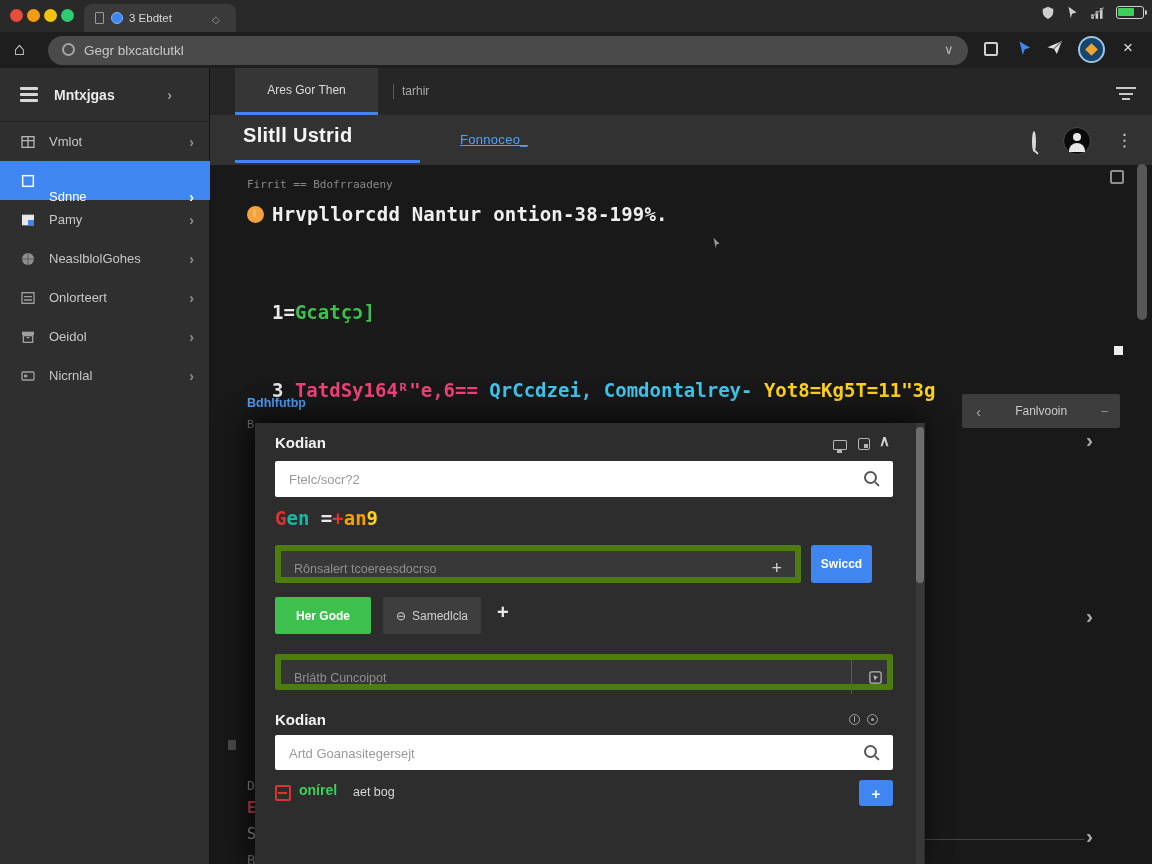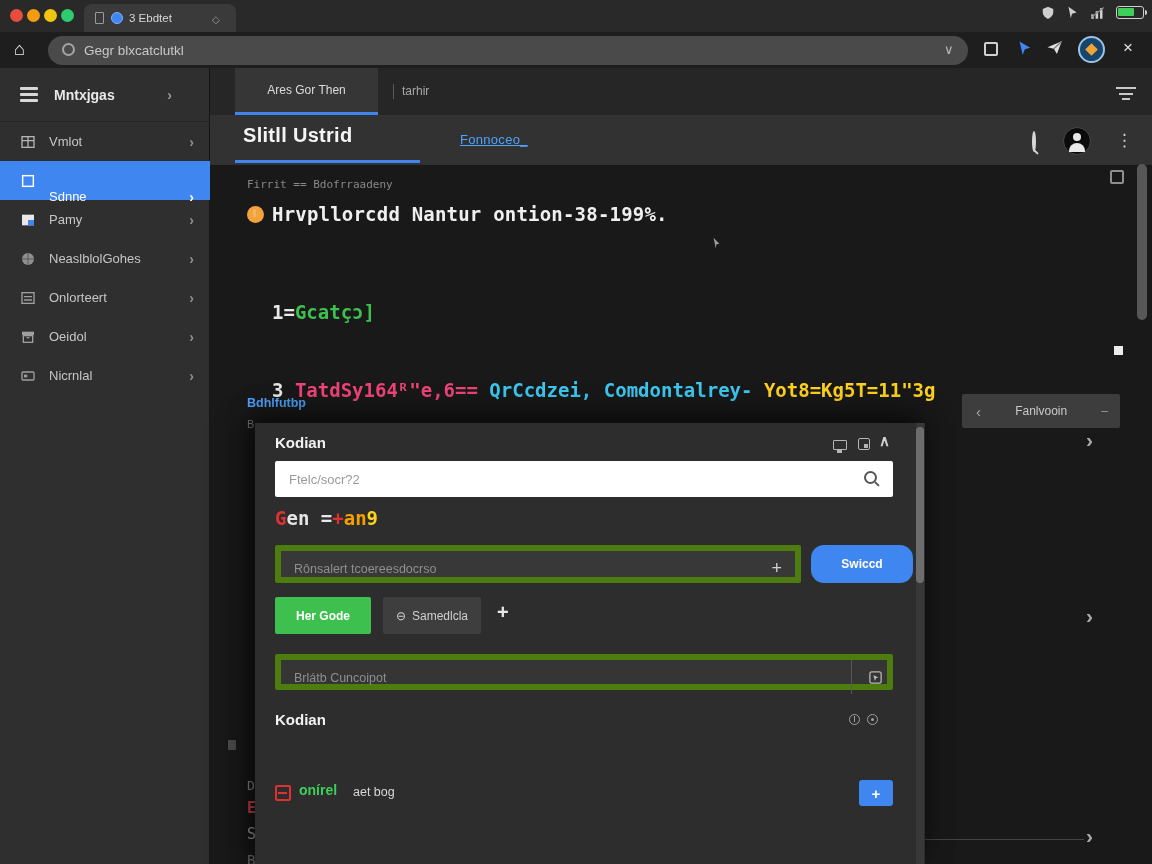--- a/index.html
+++ b/index.html
@@ -122,21 +122,21 @@
   .m-search input::placeholder { color:#9a9a9a; }
   .m-search .mag { position:absolute; right:16px; top:10px; border-color:#555; }
   .m-search .mag::after { background:#555; }
   .m-expr { left:20px; top:84px; font-size:19px; font-weight:bold; white-space:pre; }
   .m-field1 { left:20px; top:122px; width:526px; height:38px; background:#383838; border:6px solid #4d7c0f; border-radius:2px; }
   .m-field1 input, .m-field2 input { position:absolute; left:13px; top:7px; width:430px; height:22px; background:transparent;
     border:none; outline:none; font-size:12.5px; color:#cfcfcf; font-family:"Liberation Sans",sans-serif; }
   .m-field1 input::placeholder, .m-field2 input::placeholder { color:#8f8f8f; }
   .m-field1 .plus { position:absolute; right:13px; top:7px; font-size:18px; color:#d0d0d0; }
   .btn { display:flex; align-items:center; justify-content:center; font-weight:bold; border-radius:2px; cursor:default; }
-  .m-btn-blue { left:556px; top:122px; width:102px; height:38px; background:#3f86f0; color:#fff; font-size:12px; border-radius:13px; }
+  .m-btn-blue { left:556px; top:122px; width:61px; height:38px; background:#3f86f0; color:#fff; font-size:12px; border-radius:3px; }
   .m-btn-green { left:20px; top:174px; width:96px; height:37px; background:#3ec04f; color:#fff; font-size:12px; }
   .m-btn-gray { left:128px; top:174px; width:98px; height:37px; background:#3e3e3e; color:#cfcfcf; font-size:12px; font-weight:normal; gap:6px; }
   .m-plus2 { left:242px; top:178px; font-size:20px; font-weight:bold; color:#e8e8e8; }
   .m-field2 { left:20px; top:231px; width:618px; height:36px; background:#353535; border:6px solid #4d7c0f; border-radius:2px; }
   .m-field2-seg { position:absolute; left:570px; top:0; width:48px; height:34px; border-left:1px solid #585858;
     display:flex; align-items:center; justify-content:center; }
   .m-title2 { left:20px; top:288px; font-size:15px; font-weight:bold; color:#f2f2f2; }
   .s2-ico1 { left:594px; top:291px; width:11px; height:11px; border:1.5px solid #9f9f9f; border-radius:50%; }
   .s2-ico1::after { content:""; position:absolute; left:3.5px; top:1px; width:1.5px; height:6px; background:#9f9f9f; }
   .s2-ico2 { left:612px; top:291px; width:11px; height:11px; border:1.5px solid #9f9f9f; border-radius:50%; }
@@ -342,21 +342,21 @@
     <div class="abs m-title">Kodian</div>
     <span class="abs m-ico-display"></span>
     <span class="abs m-ico-panel"></span>
     <span class="abs m-collapse">∧</span>
 
     <div class="abs m-search">
       <input placeholder="Ftelc/socr?2" style="">
       <span class="mag"></span>
     </div>
 
-    <div class="abs m-expr mono"><span style="color: rgb(224, 49, 49);">G</span><span style="color: #e5e5e5;">en </span><span style="color: rgb(232, 232, 232);">=</span><span style="color: rgb(224, 49, 49);">+</span><span style="color: rgb(245, 159, 0);">an</span><span style="color: rgb(255, 210, 30);">9</span></div>
+    <div class="abs m-expr mono"><span style="color: rgb(224, 49, 49);">G</span><span style="color: #14b8a6;">en </span><span style="color: rgb(232, 232, 232);">=</span><span style="color: rgb(224, 49, 49);">+</span><span style="color: rgb(245, 159, 0);">an</span><span style="color: rgb(255, 210, 30);">9</span></div>
 
     <div class="abs m-field1">
       <input placeholder="Rônsalert tcoereesdocrso" style="">
       <span class="plus">+</span>
     </div>
     <div class="abs btn m-btn-blue">Swiccd</div>
 
     <div class="abs btn m-btn-green">Her Gode</div>
     <div class="abs btn m-btn-gray">
       <span>⊖</span>
@@ -371,20 +371,24 @@
             <rect x="3" y="3" width="18" height="18" rx="3" fill="none" stroke="#b9b9b9" stroke-width="2"></rect>
             <path d="M8.5 8.5 L16.5 11.5 L12.8 13.2 L11 17.5 Z" fill="#b9b9b9"></path>
           </svg>
       </span>
     </div>
 
     <div class="abs m-title2">Kodian</div>
     <span class="abs s2-ico1"></span>
     <span class="abs s2-ico2"></span>
 
+    <div class="abs m-search m-search2">
+      <input placeholder="Artd Goanasitegersejt" style="">
+      <span class="mag"></span>
+    </div>
 
     <span class="abs m-redicon"></span>
     <span class="abs m-tag">onírel</span>
     <span class="abs m-tagsuffix">aet bog</span>
     <div class="abs btn m-plusblue">+</div>
 
     <div class="abs m-scroll-track"></div>
     <div class="abs m-scroll-thumb"></div>
   </div>
 

